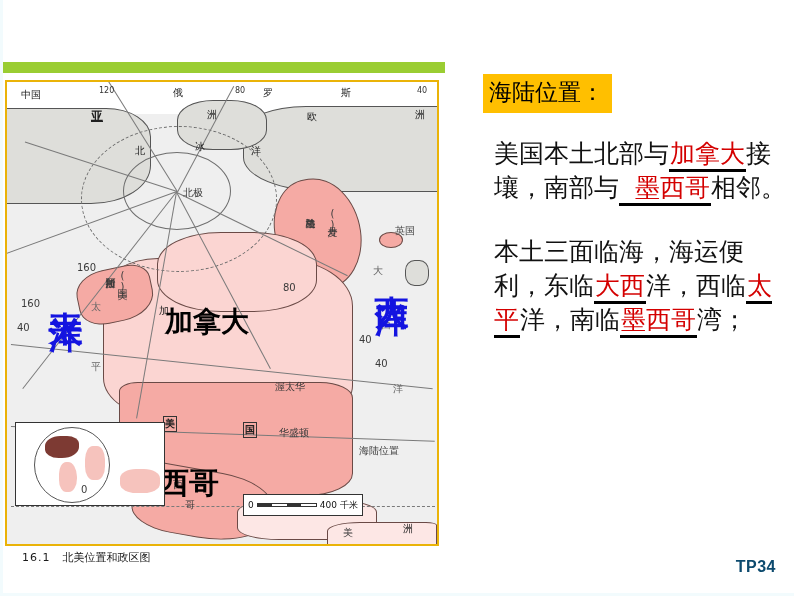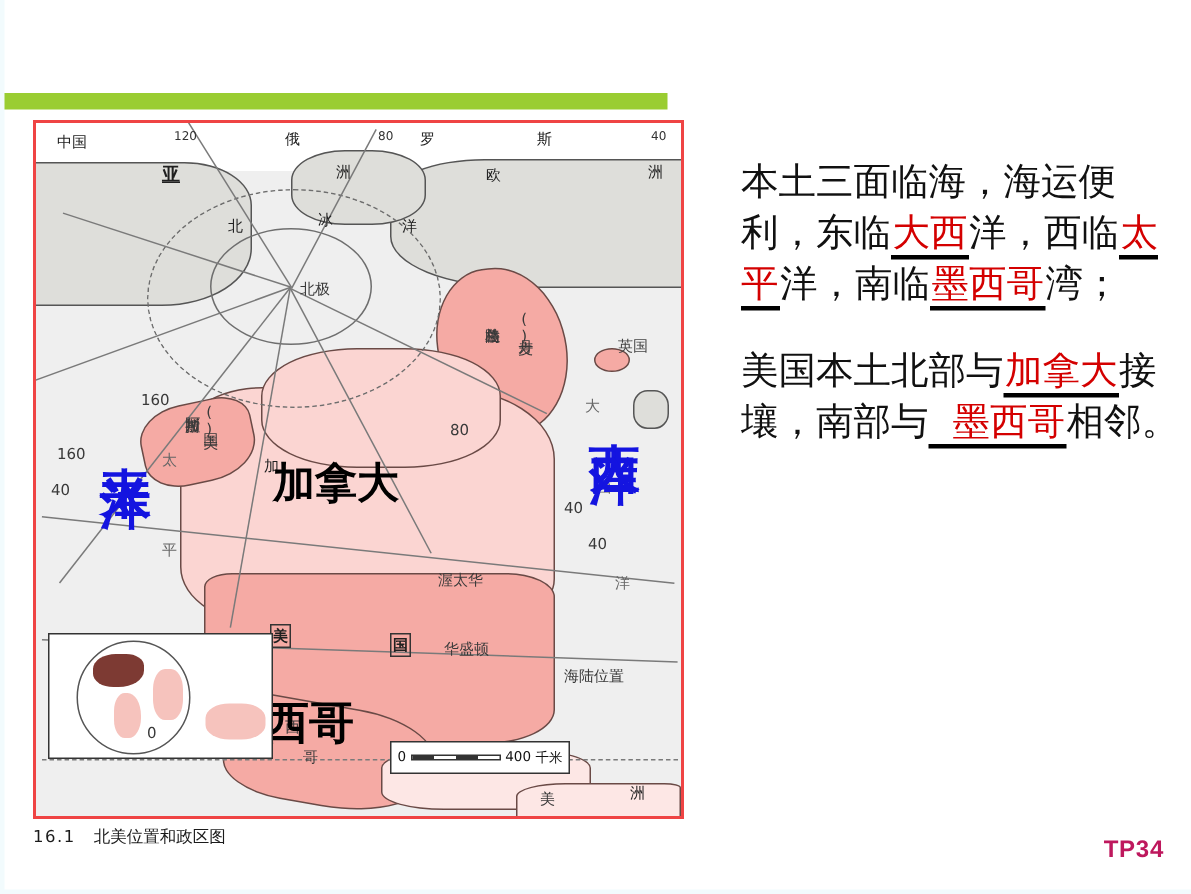--- a/index.html
+++ b/index.html
@@ -28,23 +28,23 @@
   }
   #title-rule {
     position: absolute;
     left: 2px; top: 62px;
     width: 443px; height: 11px;
     background: #9ACD32;
   }
   
   #map-frame {
     position: absolute;
-    left: 22px; top: 80px;
+    left: 5px; top: 80px;
     width: 434px; height: 466px;
-    border: 2px solid #ef4444;
+    border: 2px solid #eab308;
     background: #ffffff;
     overflow: hidden;
   }
   .map-canvas { position: absolute; inset: 0; }
   
   .ocean { position: absolute; background: #e2e2e2; }
   .landmass {
     position: absolute;
     background: #f5aaa4;
     border: 1px solid #6a4a46;
@@ -176,21 +176,21 @@
     padding: 0 1px 1px 1px;
   }
   .blank.pad { padding-left: 16px; }
   
   #page-tag {
     position: absolute;
     right: 18px; bottom: 20px;
     font-family: "Liberation Sans", sans-serif;
     font-size: 16px;
     font-weight: bold;
-    color: #be185d;
+    color: #0c4a6e;
     letter-spacing: 0.5px;
   }
   
   #edge-tint {
     position: absolute;
     left: 0; top: 0; right: 0; bottom: 0;
     border-left: 3px solid #f2fbfd;
     border-bottom: 3px solid #f2fbfd;
     pointer-events: none;
   }
@@ -321,22 +321,23 @@
       <span class="map-label num" style="left:96px;top:382px;"></span>
     </div>
   </div>
 
   <div id="map-caption">
     <span class="cap-num">16.1</span><span>北美位置和政区图</span>
   </div>
 
   <div id="right-panel">
 
+    <div id="heading">海陆位置：</div>
+
+    <p class="para" id="para2"><span>美国本土北部与</span><span class="blank">加拿大</span><span>接壤，南部与</span><span class="blank pad">墨西哥</span><span>相邻。</span></p>
 
     <p class="para" id="para1"><span>本土三面临海，海运便利，东临</span><span class="blank">大西</span><span>洋，西临</span><span class="blank">太平</span><span>洋，南临</span><span class="blank">墨西哥</span><span>湾；</span></p>
-
-    <p class="para" id="para2"><span>美国本土北部与</span><span class="blank">加拿大</span><span>接壤，南部与</span><span class="blank pad">墨西哥</span><span>相邻。</span></p>
   </div>
 
   <div id="page-tag">TP34</div>
 
   <div id="edge-tint"></div>
 </div>
 
 </body></html>

